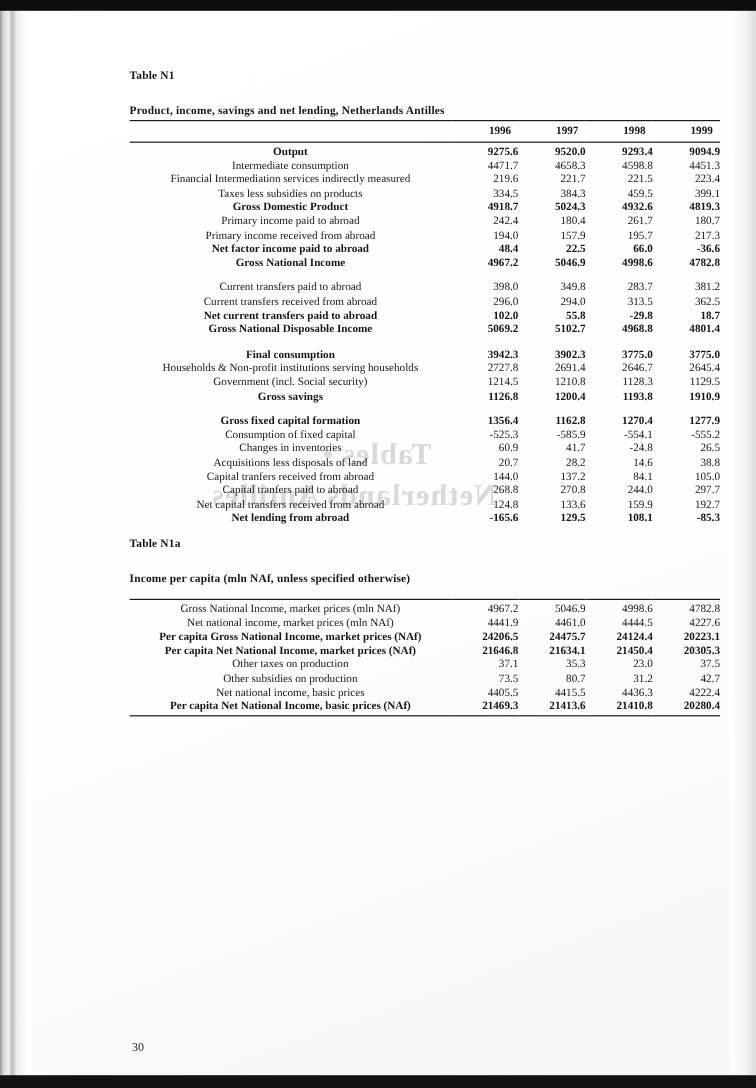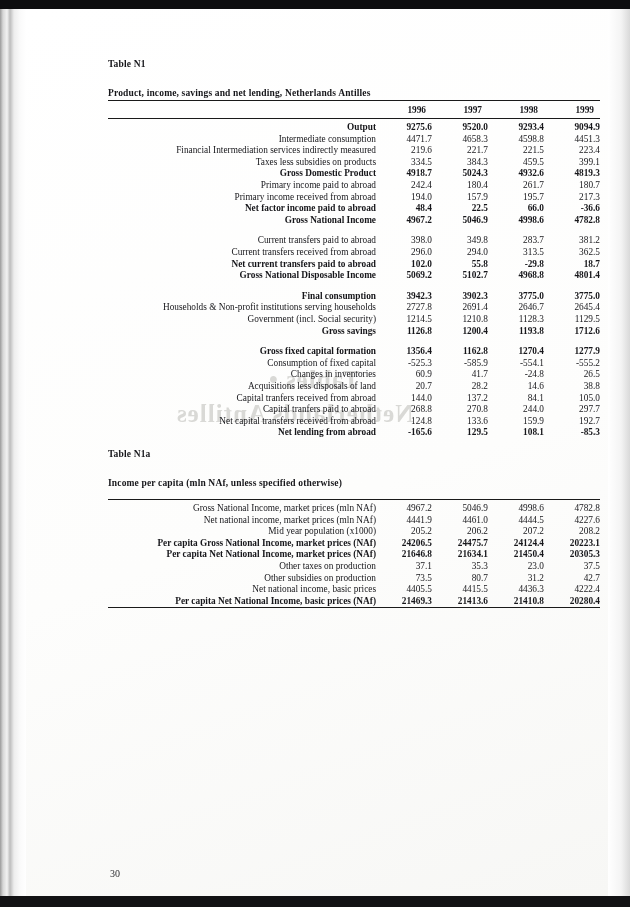--- a/index.html
+++ b/index.html
@@ -97,21 +97,21 @@
   }
   table.fin td {
     padding: 0;
     line-height: 11.6px;
     vertical-align: baseline;
     white-space: nowrap;
   }
   col.c-label { width: 268px; }
   col.c-val   { width: 56px; }
 
-  td.label { text-align: right; padding-right: 4px; }
+  td.label { text-align: center; padding-right: 4px; }
   td.val   { text-align: right; padding-right: 6px; }
 
   tr.bold td { font-weight: 700; }
   td.indent { padding-left: 13px; }
 
   
   tr.rule-top td    { border-top: 1.3px solid #1a1a1a; height: 4px; }
   tr.rule-under td  { border-bottom: 1.3px solid #1a1a1a; }
   tr.rule-close td  { border-bottom: 1.2px solid #1a1a1a; }
   tr.gap td         { height: 9px; line-height: 9px; font-size: 1px; }
@@ -313,21 +313,21 @@
               <td class="val">1214.5</td>
               <td class="val">1210.8</td>
               <td class="val">1128.3</td>
               <td class="val">1129.5</td>
             </tr>
             <tr class="bold">
               <td class="label">Gross savings</td>
               <td class="val">1126.8</td>
               <td class="val">1200.4</td>
               <td class="val">1193.8</td>
-              <td class="val">1712.6</td>
+              <td class="val">1910.9</td>
             </tr>
             <tr class="gap">
               <td></td>
               <td></td>
               <td></td>
               <td></td>
               <td></td>
             </tr>
             <tr class="bold">
               <td class="label">Gross fixed capital formation</td>
@@ -425,27 +425,20 @@
               <td class="val">4998.6</td>
               <td class="val">4782.8</td>
             </tr>
             <tr>
               <td class="label">Net national income, market prices (mln NAf)</td>
               <td class="val">4441.9</td>
               <td class="val">4461.0</td>
               <td class="val">4444.5</td>
               <td class="val">4227.6</td>
             </tr>
-            <tr>
-              <td class="label">Mid year population (x1000)</td>
-              <td class="val">205.2</td>
-              <td class="val">206.2</td>
-              <td class="val">207.2</td>
-              <td class="val">208.2</td>
-            </tr>
             <tr class="bold">
               <td class="label">Per capita Gross National Income, market prices (NAf)</td>
               <td class="val">24206.5</td>
               <td class="val">24475.7</td>
               <td class="val">24124.4</td>
               <td class="val">20223.1</td>
             </tr>
             <tr class="bold">
               <td class="label">Per capita Net National Income, market prices (NAf)</td>
               <td class="val">21646.8</td>

